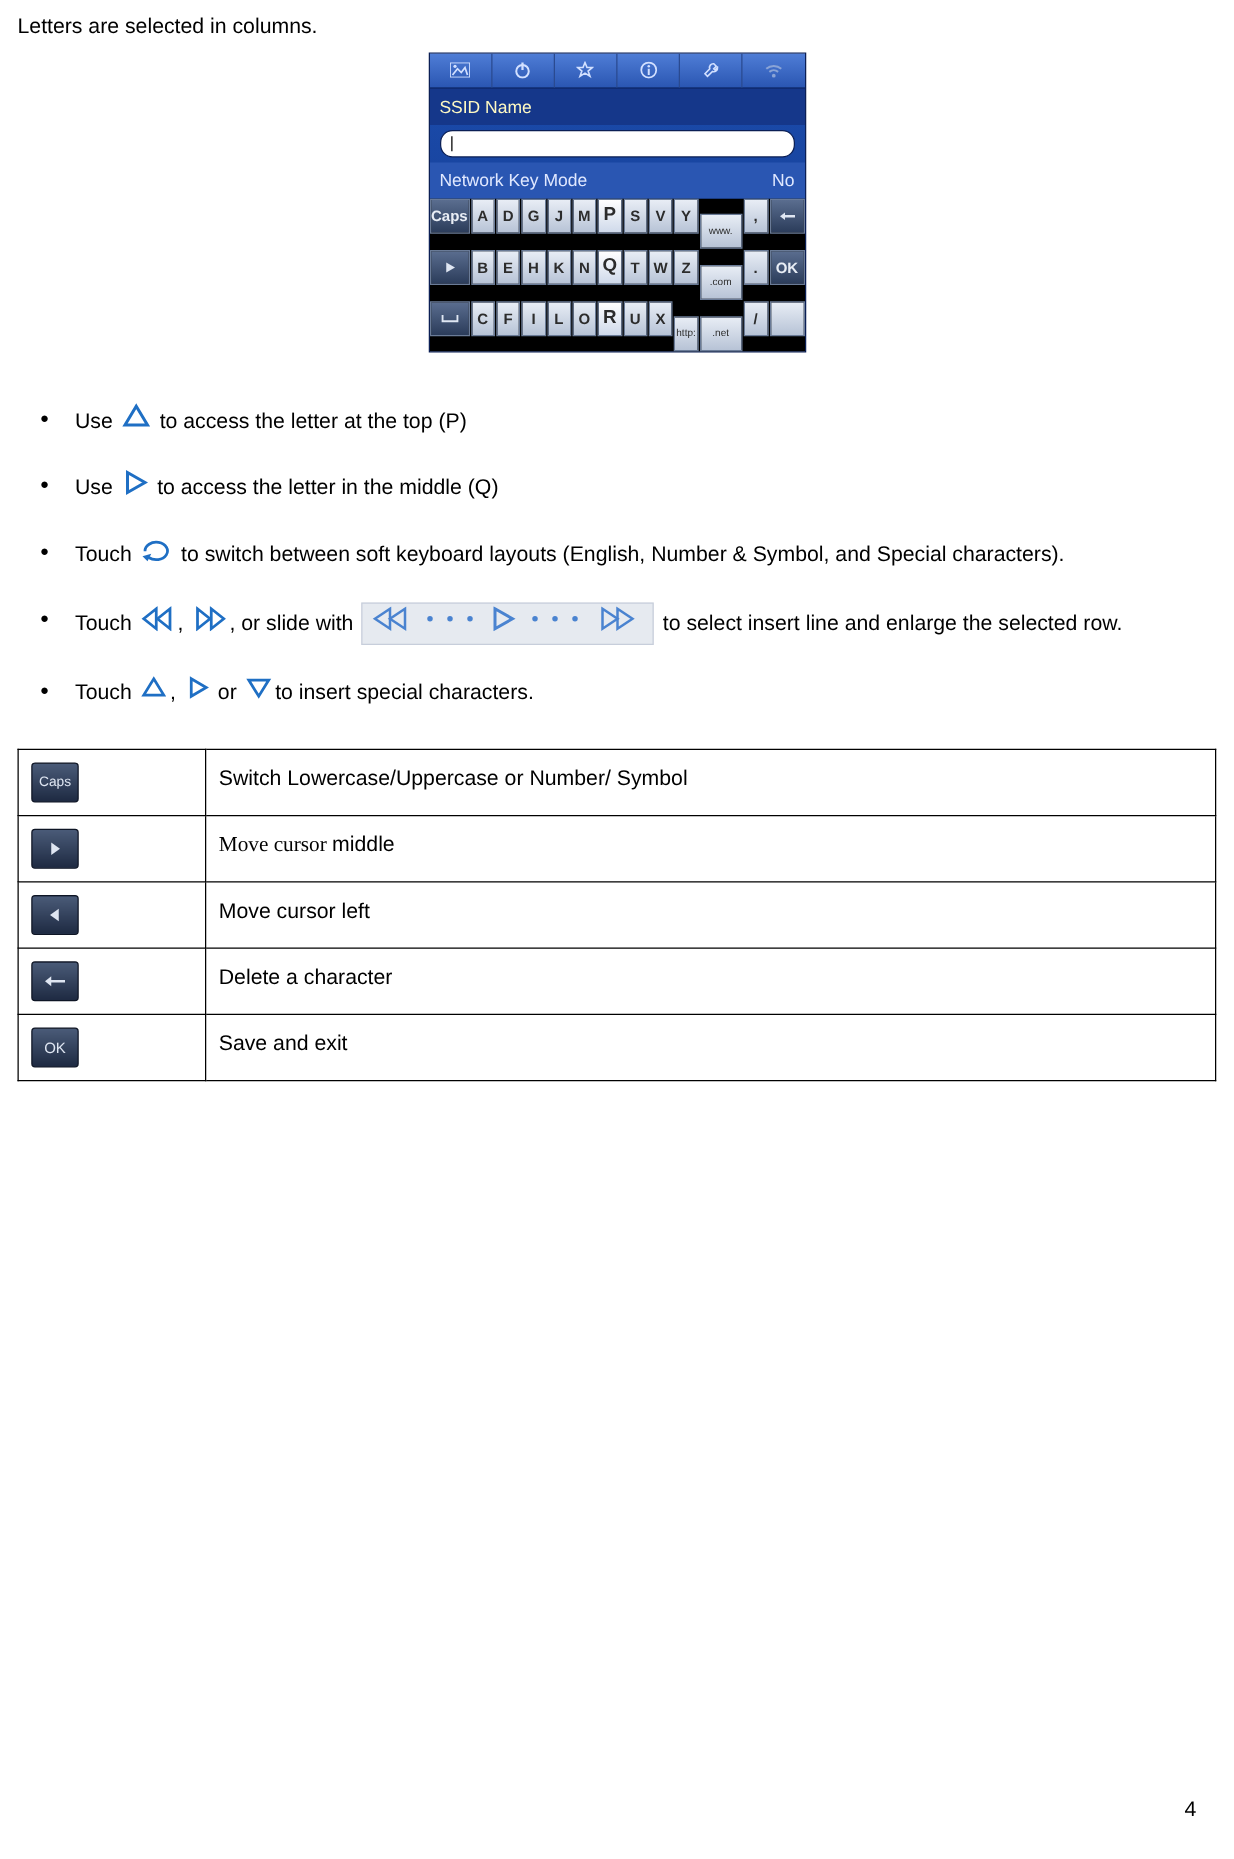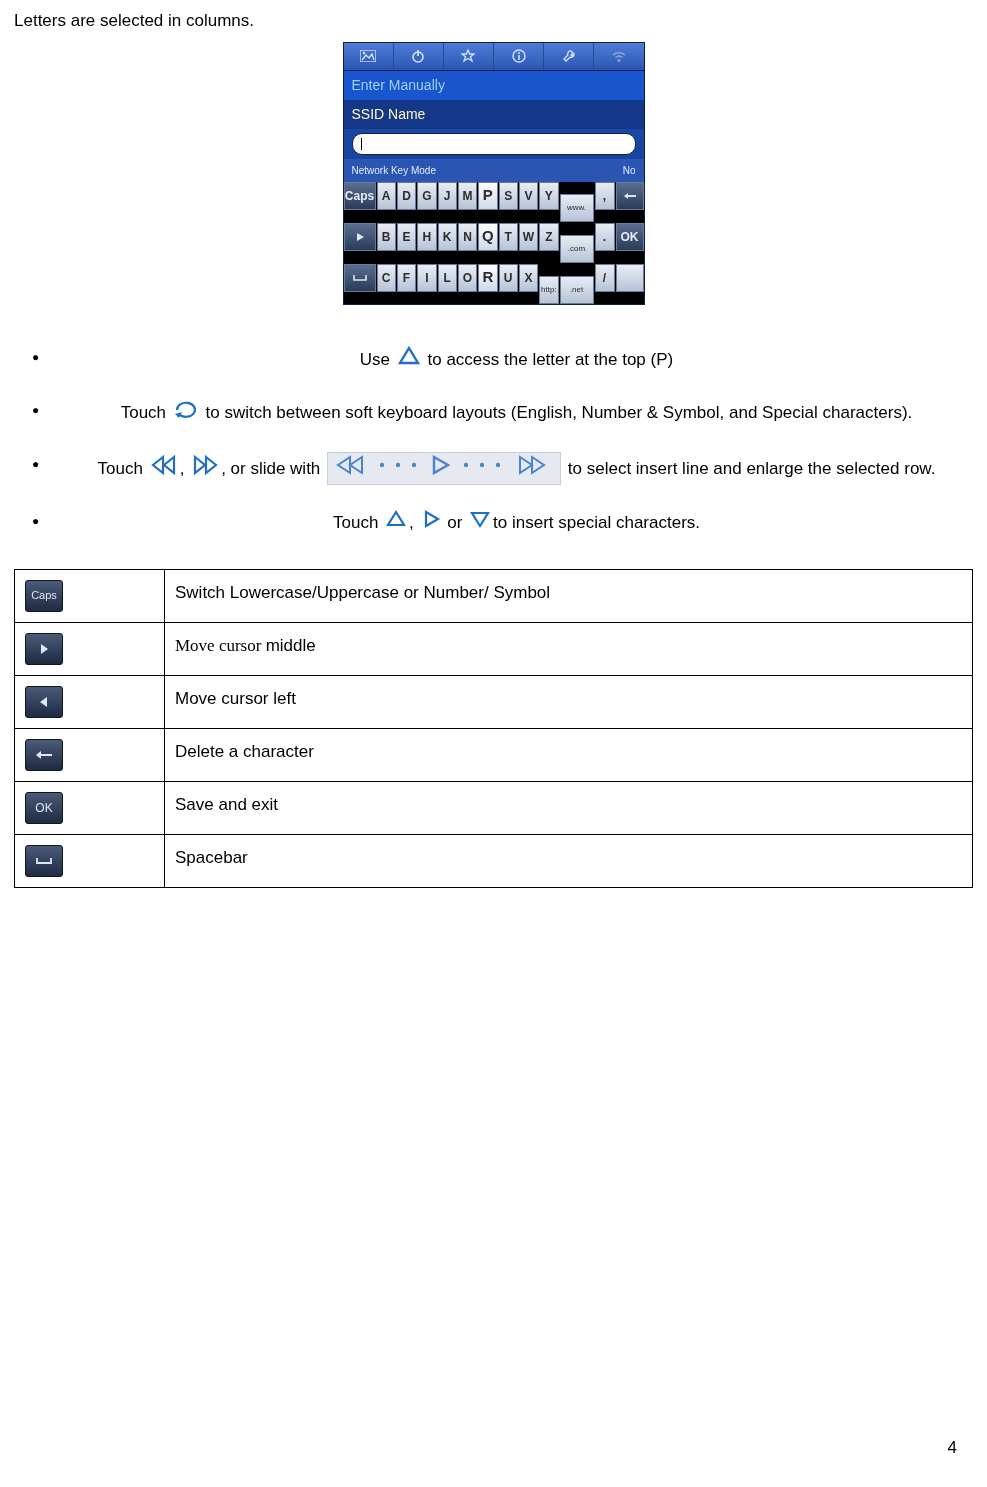--- a/index.html
+++ b/index.html
@@ -38,37 +38,37 @@
   .sf-row { padding:4px 8px; background:#15378a; color:#fef9c3; font-size:14px; }
   .sf-enter { background:#1955cd; color:#9fd0ff; }
   .input-field {
     margin:4px 8px; background:#fff; height:22px; border-radius:10px;
     border:1px solid #0b1f55; position:relative;
   }
   .input-field::after{
     content:""; position:absolute; left:8px; top:4px; width:1px; height:12px; background:#000;
   }
   .mode-row {
-    display:flex; justify-content:space-between; padding:4px 8px; color:#e0e8ff; font-size:10px;
+    display:flex; justify-content:space-between; padding:4px 8px; color:#e0e8ff; font-size:14px;
     background:#2a56b2;
   }
   .kbd { display:grid; grid-template-columns: repeat(12, 1fr); gap:1px; background:#000; }
   .key {
     height:28px; display:flex; align-items:center; justify-content:center;
     background: linear-gradient(#e8edf5,#b7c3d6);
     border:1px solid #6a7b97; font-size:12px; font-weight:bold; color:#2c2c2c;
     font-family: Arial, sans-serif;
   }
   .key-small { font-size:8px; font-weight:normal;margin-top:12px; }
   .key-dark { background: linear-gradient(#5a6d8f,#2b3c5a); color:#e8edf5; }
   .key-focus { background: linear-gradient(#fff,#cfd9ea); font-size:15px; }
 
   
   .bullets { list-style:none; padding:0 0 0 12px; margin:0; }
-  .bullets li { position:relative; padding:12px 0 12px 34px;text-align:center; }
+  .bullets li { position:relative; padding:12px 0 12px 34px; }
   .bullets li::before {
     content:"●"; position:absolute; left:6px; top:15px; font-size:12px;
   }
   .inline-text{ vertical-align:middle;}
 
   .svg-icon{ display:inline-block; vertical-align:middle; margin:0 2px;}
 
   
   table.functions {
     border-collapse: collapse; width: 100%; margin-top: 20px;
@@ -129,21 +129,20 @@
           </svg>
     </div>
     <div class="tab">
       <svg width="16" height="14" viewBox="0 0 16 14">
             <path d="M2 6a9 9 0 0 1 12 0" fill="none" stroke="#8aa4d6" stroke-width="1.6"></path>
             <path d="M4.5 8.5a5.5 5.5 0 0 1 7 0" fill="none" stroke="#8aa4d6" stroke-width="1.6"></path>
             <circle cx="8" cy="11.5" r="1.5" fill="#8aa4d6"></circle>
           </svg>
     </div>
   </div>
-  <div class="sf-row sf-enter">Enter Manually</div>
   <div class="sf-row">SSID Name</div>
   <div class="input-field"></div>
   <div class="mode-row">
     <span>Network Key Mode</span>
     <span>No</span>
   </div>
   <div class="kbd" id="kbd" style="grid-template-columns: 32px repeat(9, 1fr) 34px 20px 28px;">
         <div class="key key-dark">Caps</div>
         <div class="key">A</div>
         <div class="key">D</div>
@@ -203,20 +202,29 @@
   <li>
     <span class="inline-text">Use </span>
     <span class="svg-icon">
       <svg width="24" height="22" viewBox="0 0 24 22">
             <polygon points="12,3 21,18 3,18" fill="none" stroke="#1f6fc4" stroke-width="2.4"></polygon>
           </svg>
     </span>
     <span class="inline-text"> to access the letter at the top (P)</span>
   </li>
   <li>
+    <span class="inline-text">Use </span>
+    <span class="svg-icon">
+      <svg width="22" height="22" viewBox="0 0 22 22">
+            <polygon points="5,3 19,11 5,19" fill="none" stroke="#1f6fc4" stroke-width="2.4"></polygon>
+          </svg>
+    </span>
+    <span class="inline-text">to access the letter in the middle (Q)</span>
+  </li>
+  <li>
     <span class="inline-text">Touch </span>
     <span class="svg-icon">
       <svg width="26" height="22" viewBox="0 0 26 22">
             <path d="M4 12a9 7 0 1 1 3 5" fill="none" stroke="#1f6fc4" stroke-width="2.2"></path>
             <polygon points="2,16 9,14 6,20" fill="#1f6fc4"></polygon>
           </svg>
     </span>
     <span class="inline-text"> to switch between soft keyboard layouts (English, Number &amp; Symbol, and Special characters).</span>
   </li>
   <li>
@@ -304,27 +312,17 @@
                 <polygon points="1,6 6,2 6,10" fill="#dfe6f2"></polygon>
               </svg>
       </span>
     </td>
     <td>Delete a character</td>
   </tr>
   <tr>
     <td><span class="keycap keycap-sm">OK</span></td>
     <td>Save and exit</td>
   </tr>
-  <tr>
-    <td>
-      <span class="keycap">
-        <svg width="18" height="10" viewBox="0 0 18 10">
-                <path d="M2 2v5h14V2" fill="none" stroke="#dfe6f2" stroke-width="1.8"></path>
-              </svg>
-      </span>
-    </td>
-    <td>Spacebar</td>
-  </tr>
 </tbody>
     </table>
 
 <div class="page-num">4</div>
 </div>
 
 </body></html>

